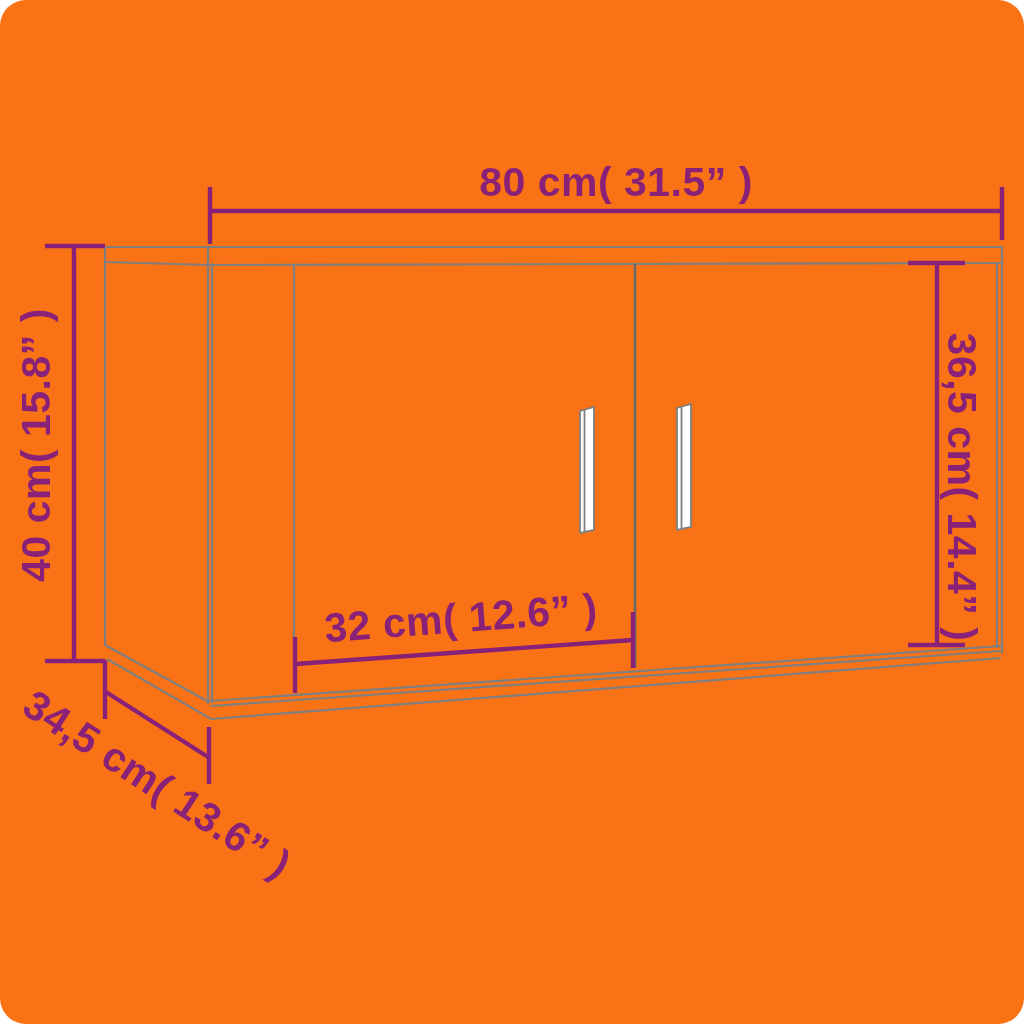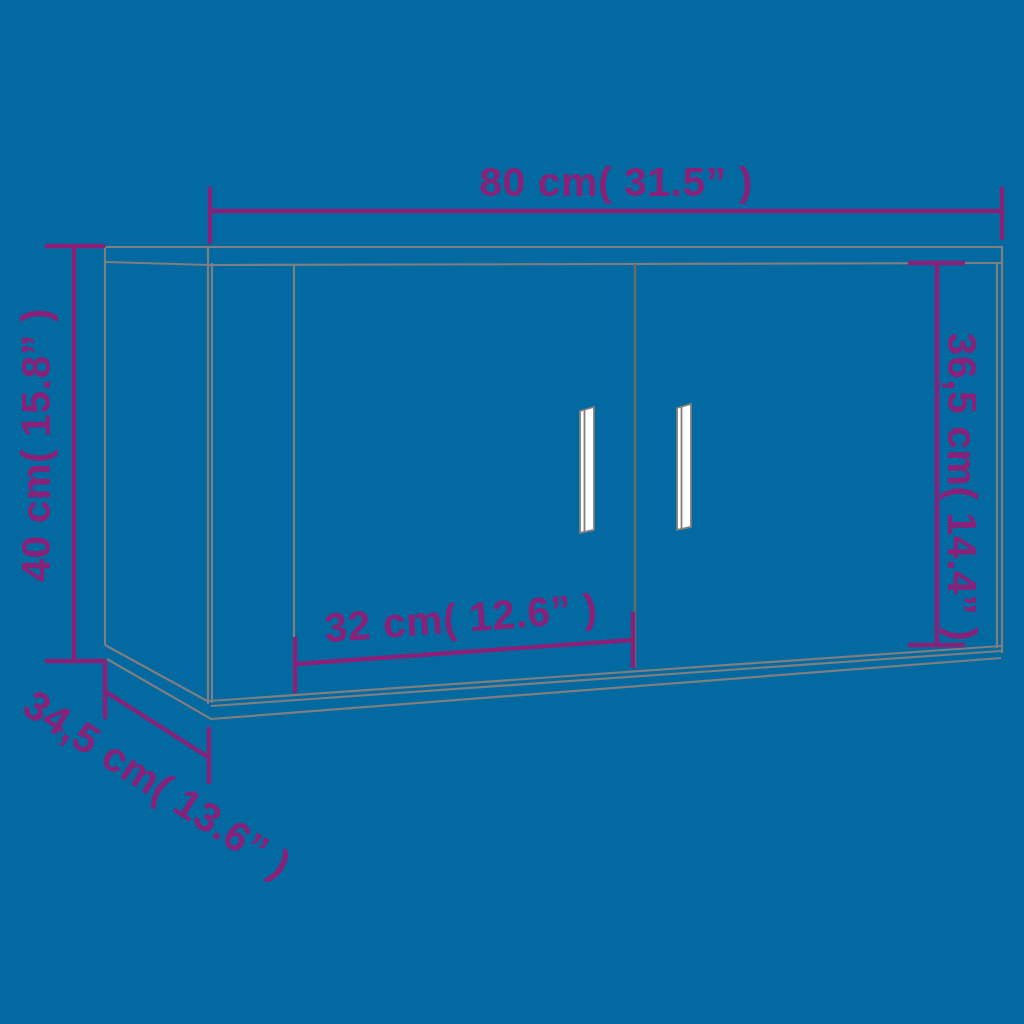--- a/index.html
+++ b/index.html
@@ -7,21 +7,22 @@
     padding: 0;
     background: #ffffff;
     width: 1024px;
     height: 1024px;
     overflow: hidden;
   }
   #diagram-stage {
     position: relative;
     width: 1024px;
     height: 1024px;
-    background: #0369a1;
+    background: #f97316;
+    border-radius: 26px;
   }
   svg { display: block; }
   .outline-line {
     stroke: #7f7f7f;
     stroke-width: 2.2;
     fill: none;
     stroke-linecap: butt;
   }
   .outline-dark {
     stroke: #6a6a6a;

